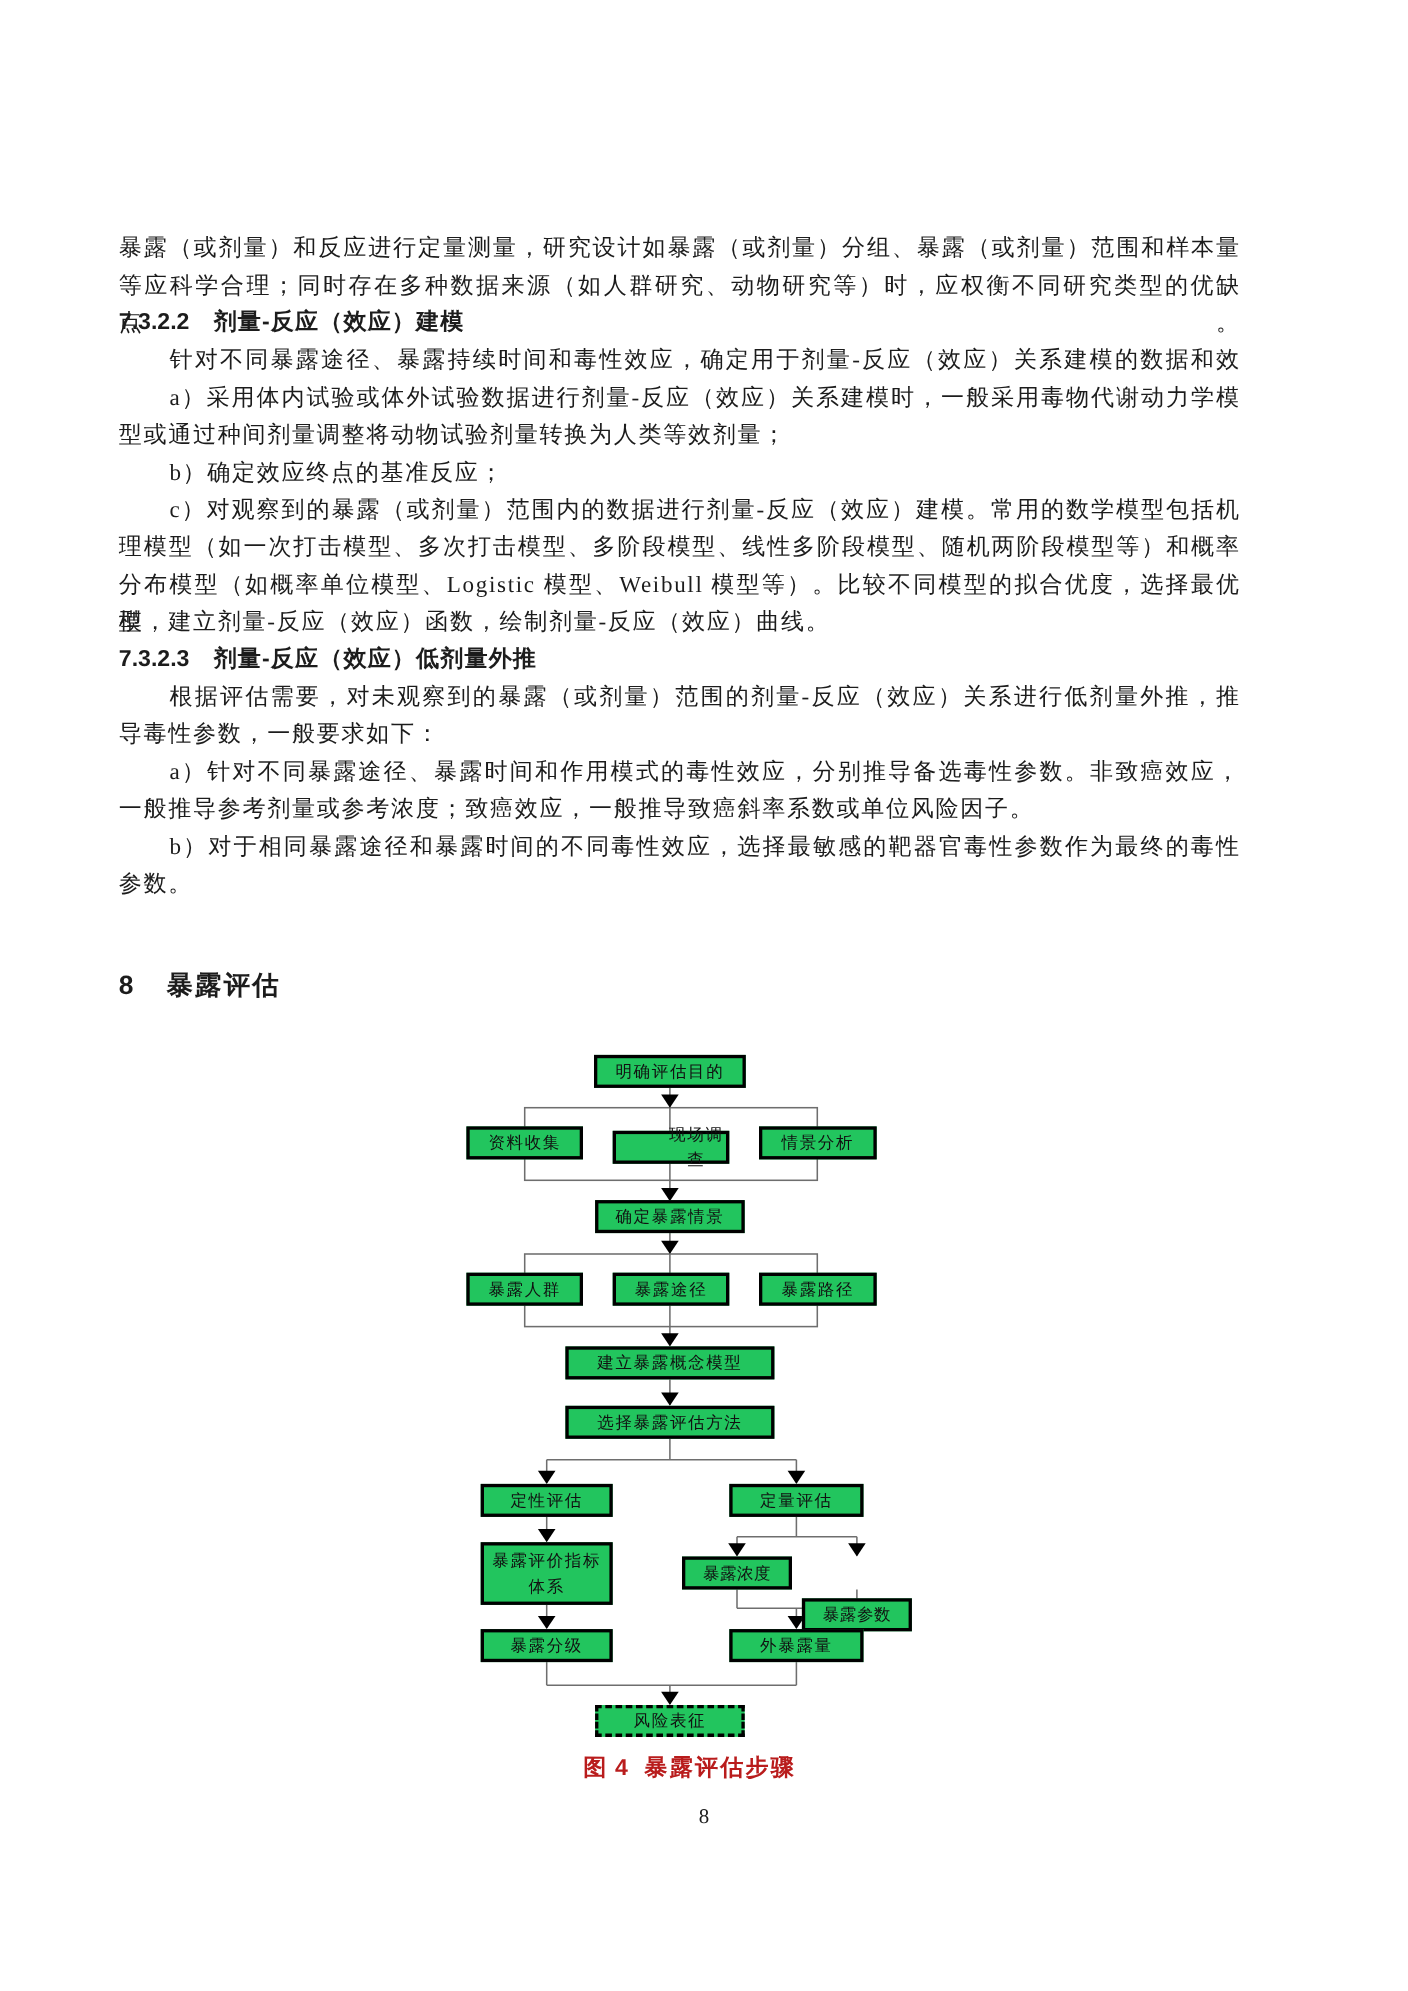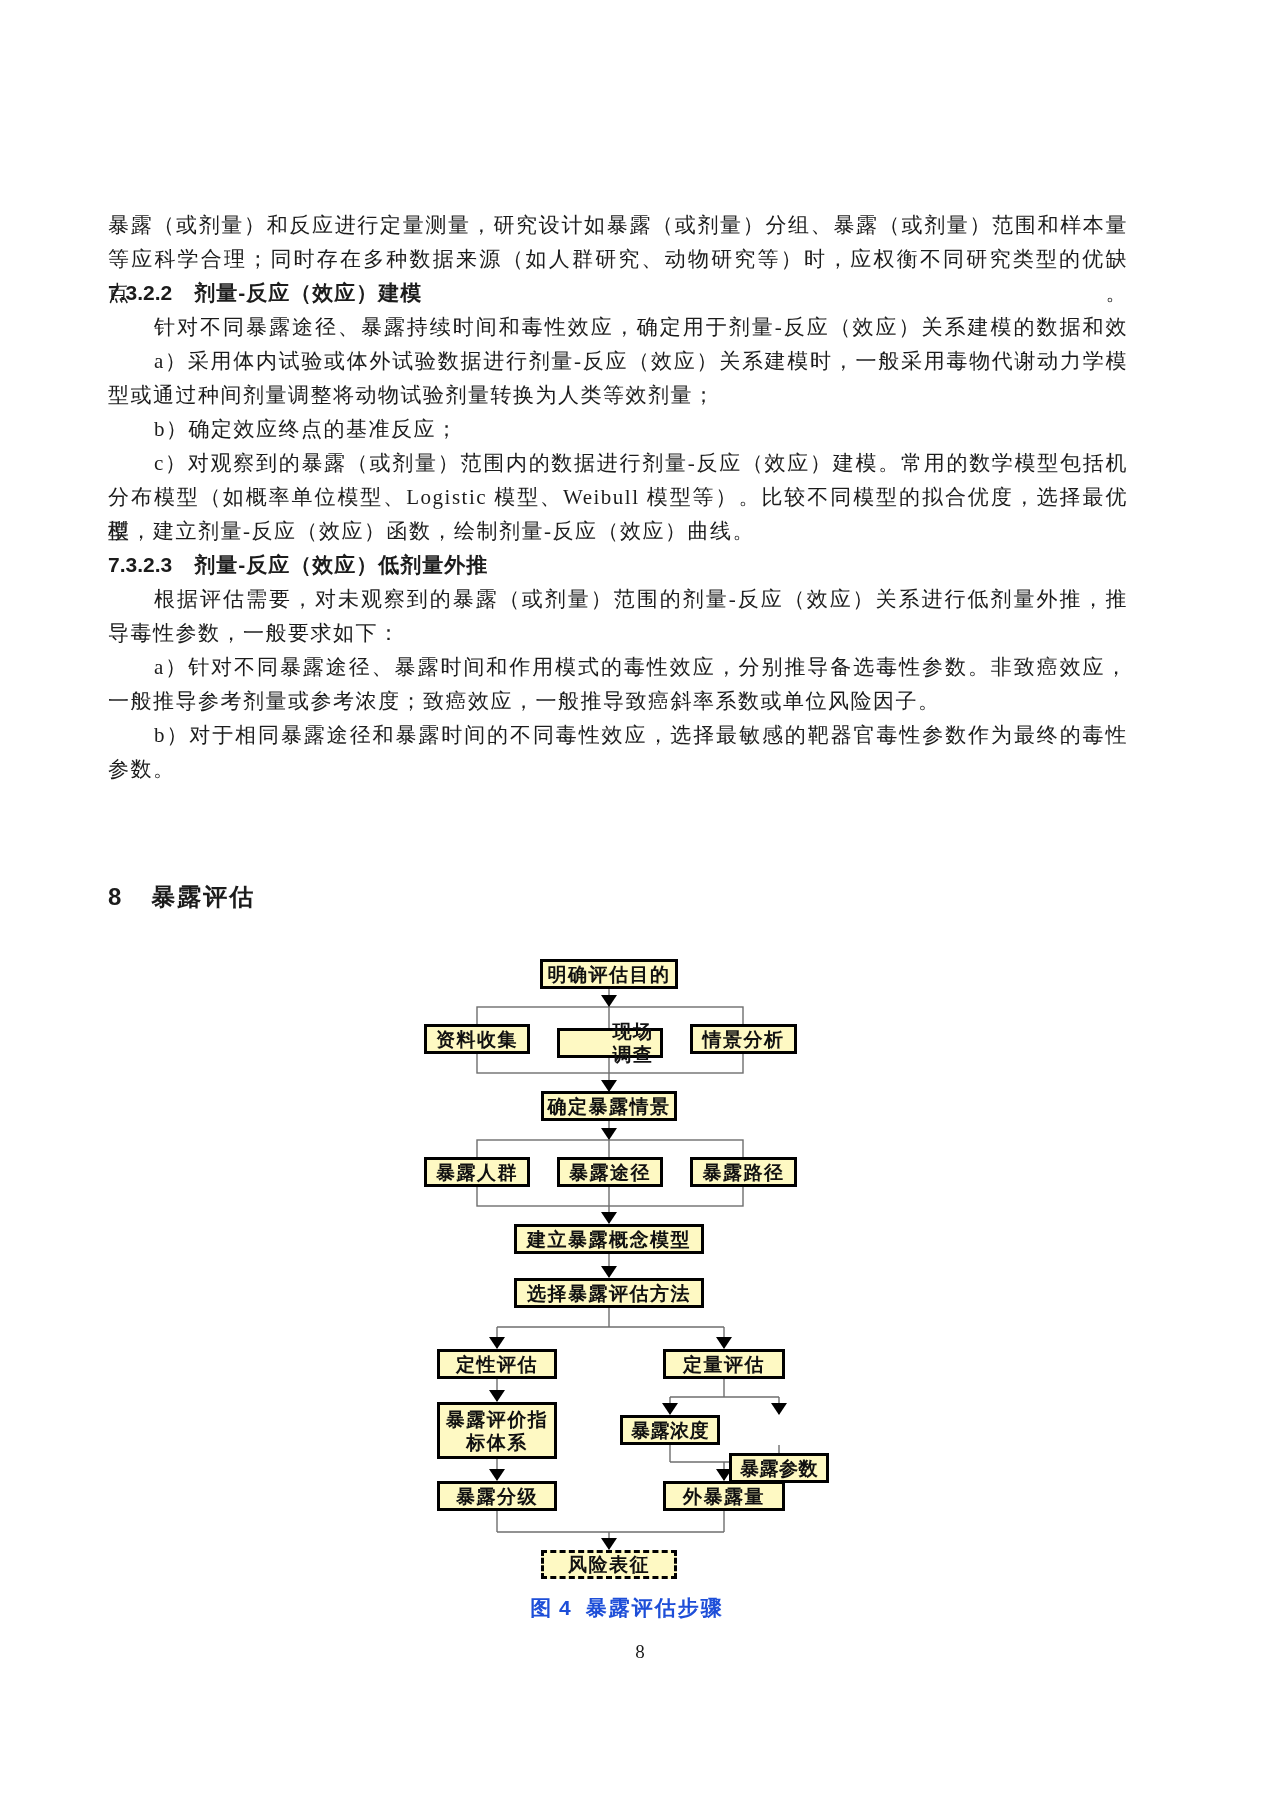--- a/index.html
+++ b/index.html
@@ -35,33 +35,33 @@
     position:absolute;left:108px;top:880px;height:34px;line-height:34px;
     font-family:"Liberation Sans","DejaVu Sans",sans-serif;
     font-weight:700;font-size:24px;letter-spacing:2px;
   }
   .section8 .sec-num{display:inline-block;margin-right:30px;letter-spacing:0;}
 
   
   svg.connectors{position:absolute;left:0;top:0;width:1280px;height:1810px;}
   .node{
     position:absolute;box-sizing:border-box;
-    background:#fef9c3;border:3px solid #000;
+    background:#22c55e;border:3px solid #000;
     display:flex;align-items:center;justify-content:center;
     font-family:"Liberation Sans","DejaVu Sans",sans-serif;
-    font-weight:700;font-size:19px;letter-spacing:1.5px;
+    font-weight:400;font-size:15px;letter-spacing:1.5px;
     text-align:center;line-height:23px;color:#111;
   }
   .node.dashed{border:3px dashed #000;}
 
   .fig-caption{
     position:absolute;left:427px;top:1592px;width:400px;height:32px;
     line-height:32px;text-align:center;
     font-family:"Liberation Sans","DejaVu Sans",sans-serif;
-    font-weight:700;font-size:21px;letter-spacing:2px;color:#1d4ed8;
+    font-weight:700;font-size:21px;letter-spacing:2px;color:#b91c1c;
   }
   .fig-caption .fig-label{margin-right:14px;letter-spacing:1px;}
 
   .page-number{
     position:absolute;left:0;top:1640px;width:1280px;height:24px;
     line-height:24px;text-align:center;font-size:19px;letter-spacing:0;
   }
 </style>
 </head>
 <body>
@@ -72,20 +72,21 @@
     <div class="line full">暴露（或剂量）和反应进行定量测量，研究设计如暴露（或剂量）分组、暴露（或剂量）范围和样本量</div>
     <div class="line full">等应科学合理；同时存在多种数据来源（如人群研究、动物研究等）时，应权衡不同研究类型的优缺点。</div>
     <div class="line clause-heading">
       <span class="clause-num">7.3.2.2</span><span>剂量-反应（效应）建模</span>
     </div>
     <div class="line full indent">针对不同暴露途径、暴露持续时间和毒性效应，确定用于剂量-反应（效应）关系建模的数据和效</div>
     <div class="line full indent">a）采用体内试验或体外试验数据进行剂量-反应（效应）关系建模时，一般采用毒物代谢动力学模</div>
     <div class="line">型或通过种间剂量调整将动物试验剂量转换为人类等效剂量；</div>
     <div class="line indent">b）确定效应终点的基准反应；</div>
     <div class="line full indent">c）对观察到的暴露（或剂量）范围内的数据进行剂量-反应（效应）建模。常用的数学模型包括机</div>
+    <div class="line full">理模型（如一次打击模型、多次打击模型、多阶段模型、线性多阶段模型、随机两阶段模型等）和概率</div>
     <div class="line full">分布模型（如概率单位模型、Logistic 模型、Weibull 模型等）。比较不同模型的拟合优度，选择最优模</div>
     <div class="line">型，建立剂量-反应（效应）函数，绘制剂量-反应（效应）曲线。</div>
     <div class="line clause-heading">
       <span class="clause-num">7.3.2.3</span><span>剂量-反应（效应）低剂量外推</span>
     </div>
     <div class="line full indent">根据评估需要，对未观察到的暴露（或剂量）范围的剂量-反应（效应）关系进行低剂量外推，推</div>
     <div class="line">导毒性参数，一般要求如下：</div>
     <div class="line full indent">a）针对不同暴露途径、暴露时间和作用模式的毒性效应，分别推导备选毒性参数。非致癌效应，</div>
     <div class="line">一般推导参考剂量或参考浓度；致癌效应，一般推导致癌斜率系数或单位风险因子。</div>
     <div class="line full indent">b）对于相同暴露途径和暴露时间的不同毒性效应，选择最敏感的靶器官毒性参数作为最终的毒性</div>

